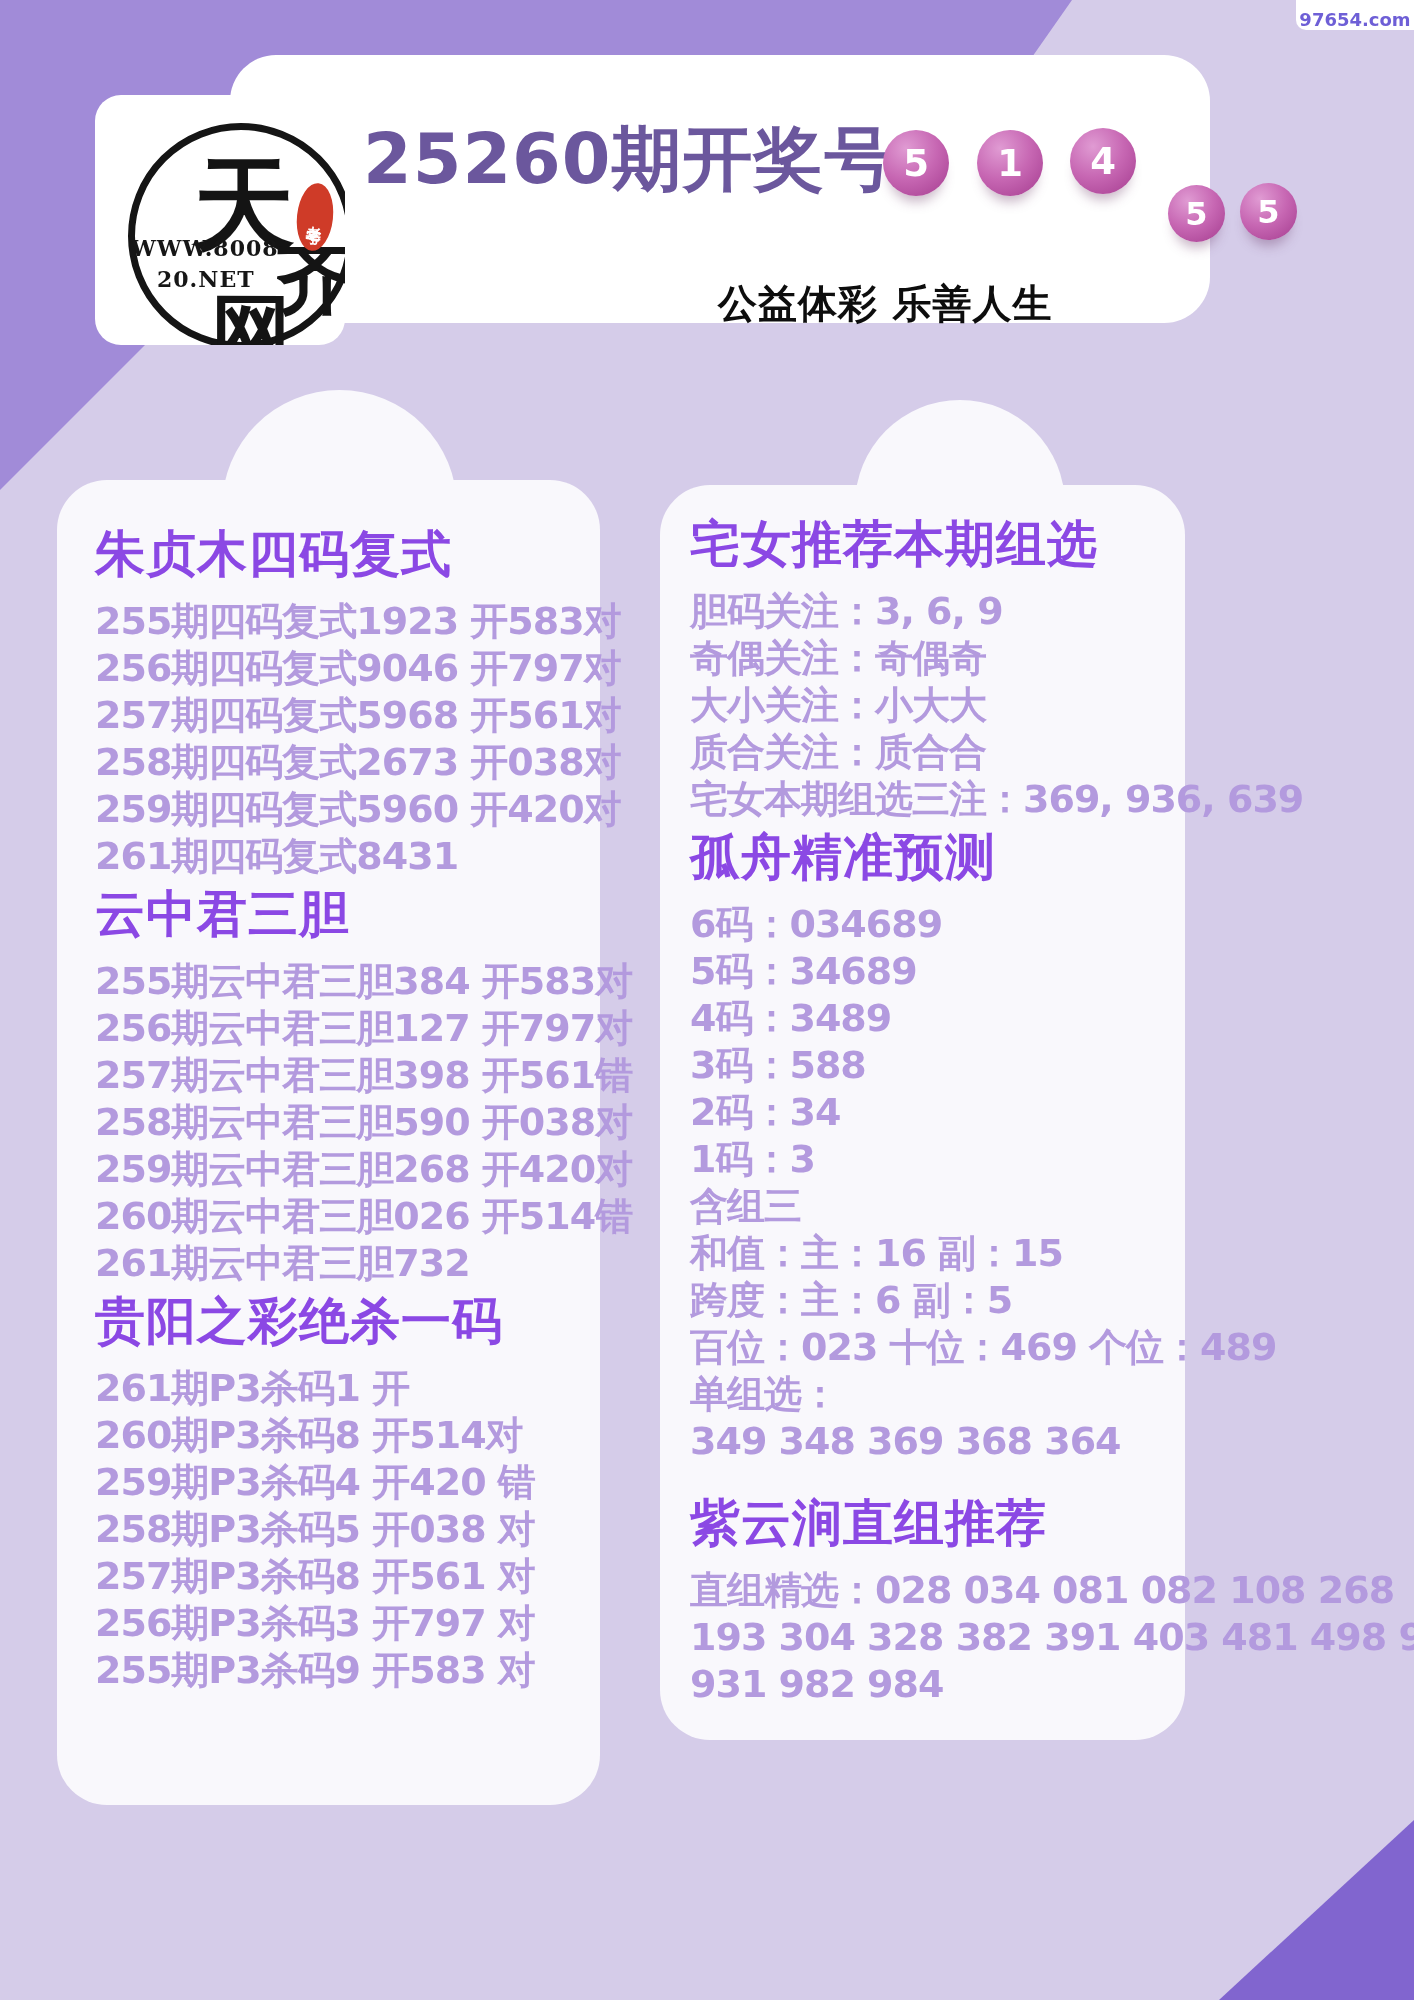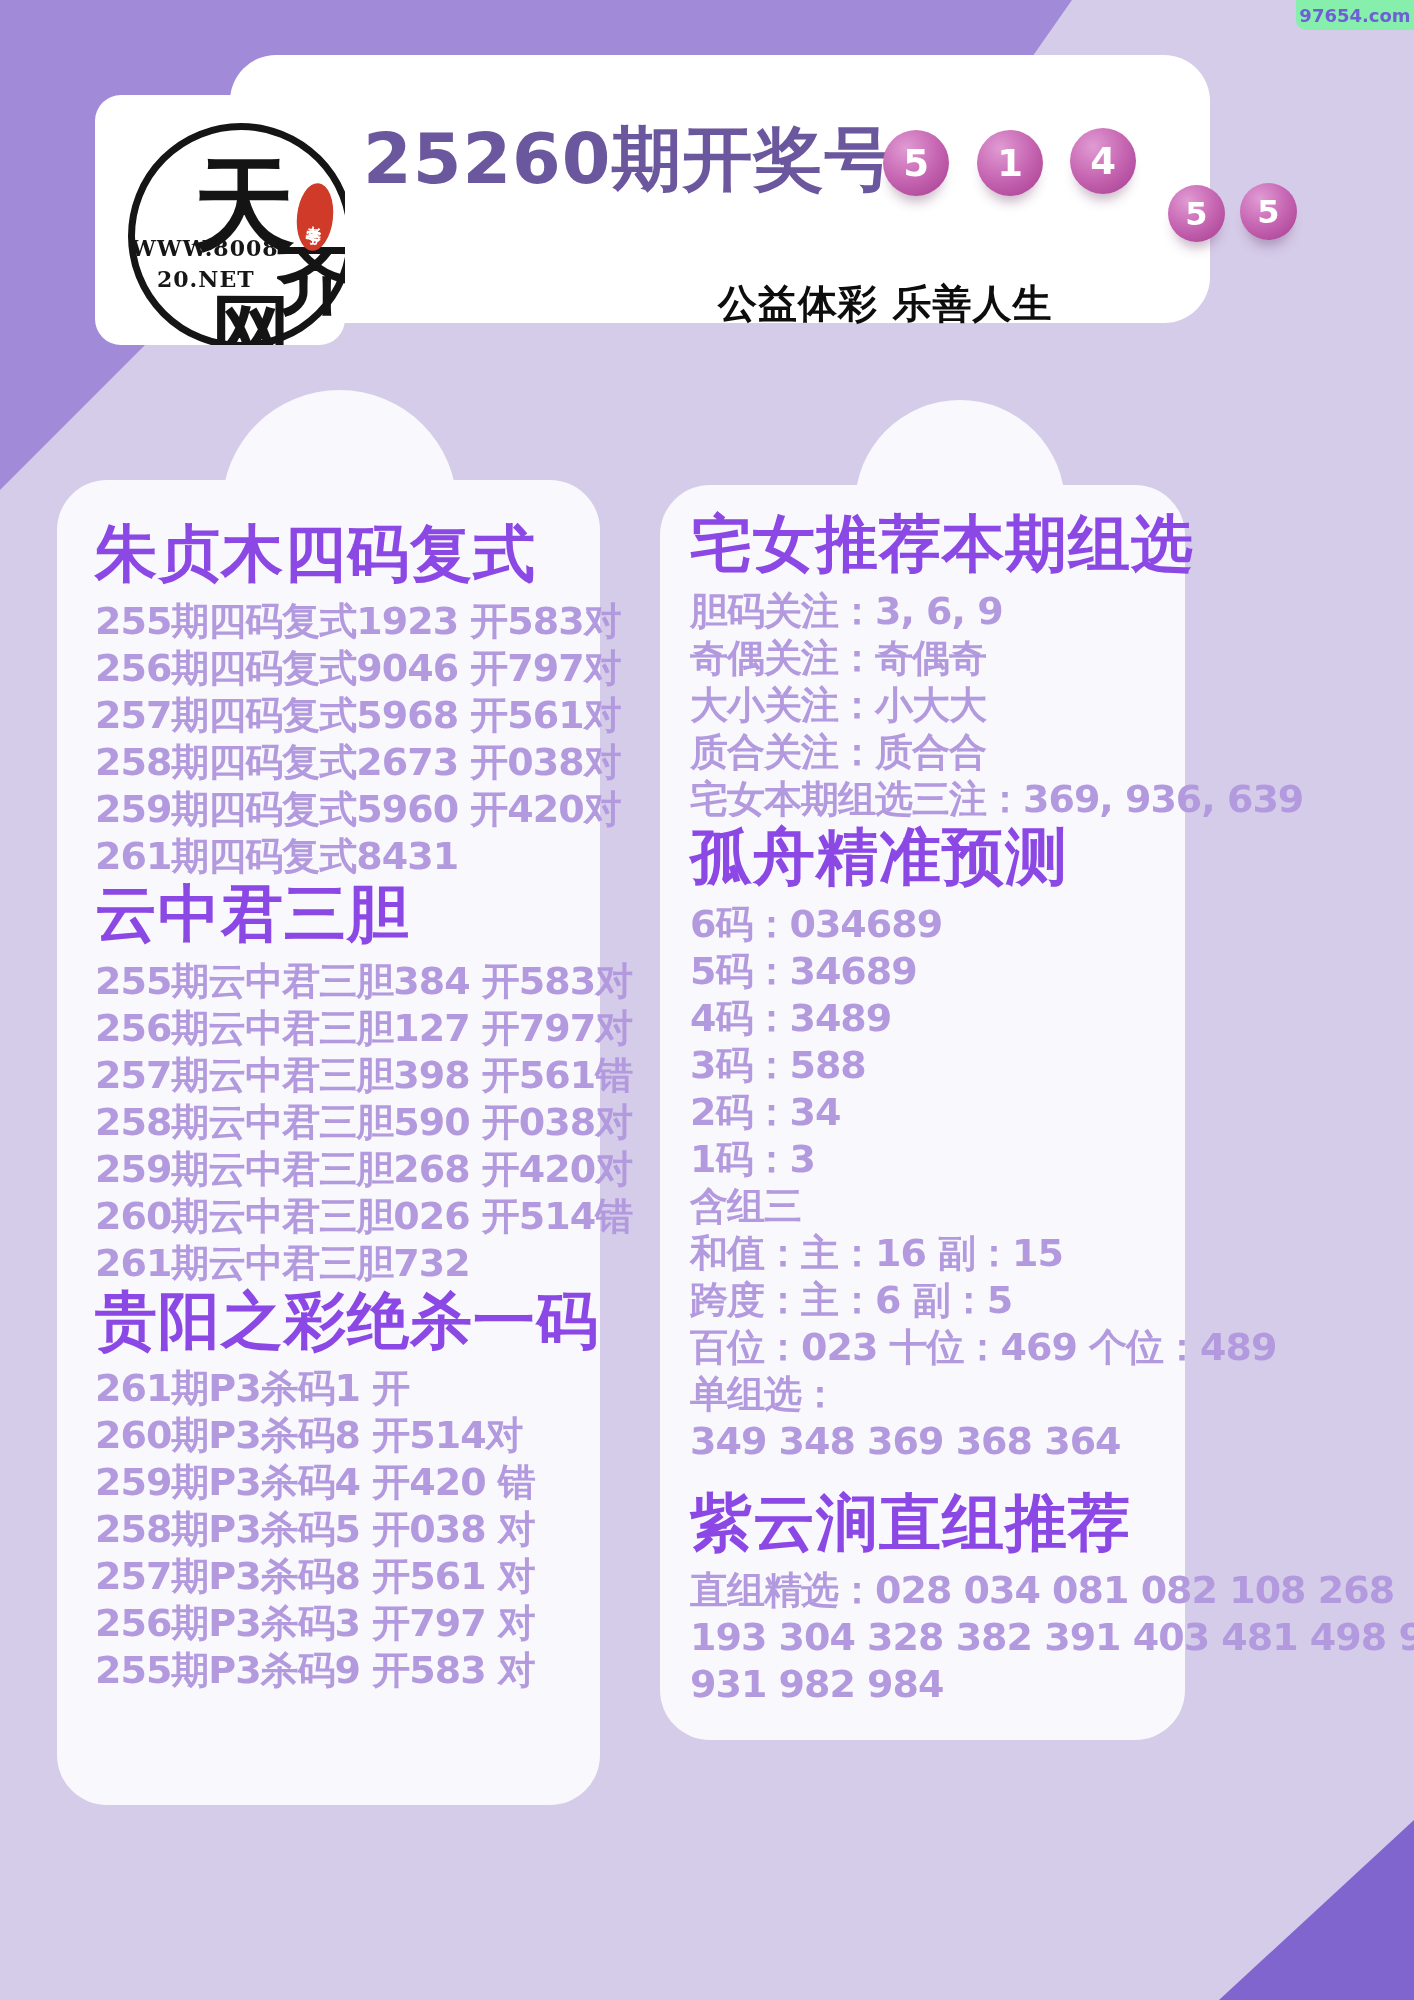--- a/index.html
+++ b/index.html
@@ -16,22 +16,22 @@
     background:#a18bd8;
     clip-path:polygon(0 0,1072px 0,1002px 100px,390px 100px,0 490px);
   }
   .corner-triangle{
     position:absolute;right:0;bottom:0;width:195px;height:180px;
     background:#8165cf;
     clip-path:polygon(100% 0,100% 100%,0 100%);
   }
   .watermark-box{
     position:absolute;top:0;right:0;width:118px;height:30px;
-    background:#86efac;border-radius:0 0 0 10px;
-    display:flex;align-items:center;justify-content:center;
+    background:#ffffff;border-radius:0 0 0 10px;
+    display:flex;align-items:flex-end;justify-content:center;
     color:#6e5fd6;font-size:18px;font-weight:700;
   }
   
   .top-card{
     position:absolute;left:230px;top:55px;width:980px;height:268px;
     background:#ffffff;border-radius:46px;
   }
   .draw-title{
     position:absolute;left:133px;top:58px;
     font-size:70px;font-weight:800;color:#6b579d;
@@ -82,21 +82,21 @@
   .col-card::before{ 
     content:"";position:absolute;border-radius:50%;background:#f9f8fc;
   }
   .col-card.left{left:57px;top:480px;width:543px;height:1325px;}
   .col-card.left::before{left:165px;top:-90px;width:235px;height:235px;}
   .col-card.right{left:660px;top:485px;width:525px;height:1255px;}
   .col-card.right::before{left:195px;top:-85px;width:210px;height:210px;}
   .card-inner{position:relative;padding:40px 18px 0 38px;}
   .col-card.right .card-inner{padding:25px 14px 0 30px;}
   .section-heading{
-    margin:4px 0 14px;font-size:62px;line-height:60px;font-weight:800;
+    margin:4px 0 14px;font-size:50px;line-height:60px;font-weight:800;
     color:#8b48e4;letter-spacing:1px;white-space:nowrap;
   }
   .section-heading.gap-top{margin-top:28px;}
   .pred-line{
     font-size:38px;line-height:47px;font-weight:700;
     color:#b39ade;letter-spacing:-1px;white-space:nowrap;
   }
 </style>
 </head>
 <body>

